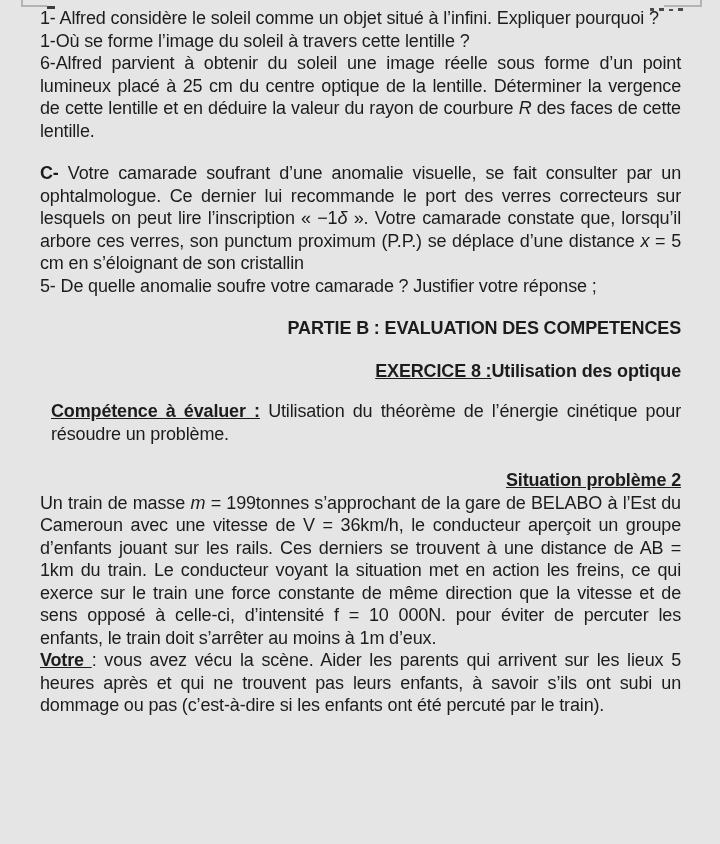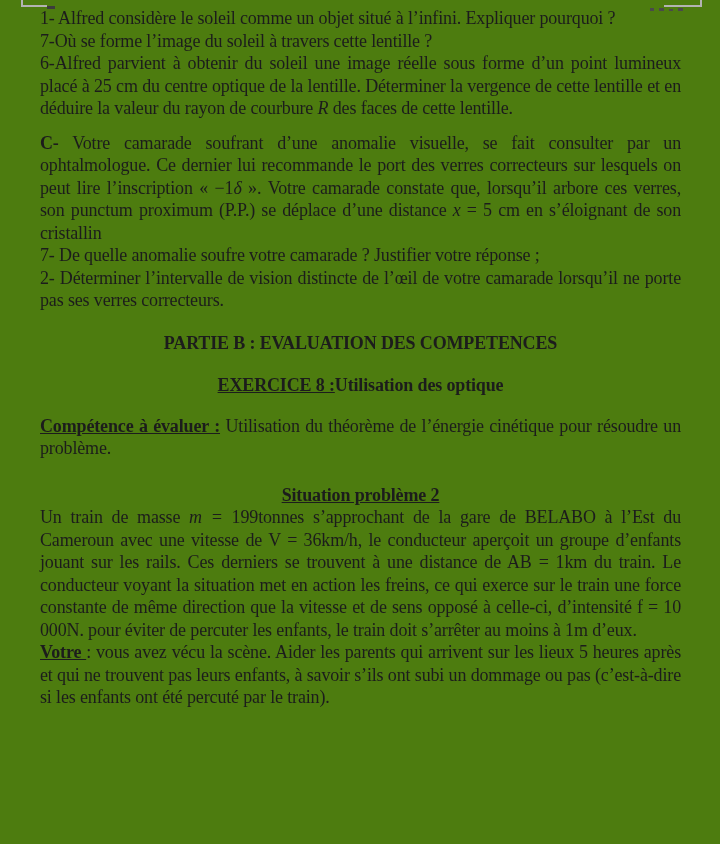--- a/index.html
+++ b/index.html
@@ -1,39 +1,39 @@
 <!DOCTYPE html>
 <html><head>
 <meta charset="utf-8">
 <style>
   html, body { margin: 0; padding: 0; background: #ffffff; }
   .page {
     position: relative;
     box-sizing: border-box;
     width: 720px;
     height: 844px;
-    background: #4d7c0f;
+    background: #e5e5e5;
     padding: 7px 39px 0 40px;
-    font-family: Liberation Serif, serif;
+    font-family: Liberation Sans, sans-serif;
     font-size: 18px;
     line-height: 22.5px;
     letter-spacing: -0.15px;
     color: #1c1c1c;
     overflow: hidden;
   }
   p { margin: 0; text-align: justify; }
-  .head { font-weight: 700; text-align: center; }
+  .head { font-weight: 700; text-align: right; }
   .b  { font-weight: 700; }
   .i  { font-style: italic; }
   .bi { font-weight: 700; font-style: italic; }
   .u  { text-decoration: underline; }
-  .gap-c   { margin-top: 12px; }
+  .gap-c   { margin-top: 20px; }
   .gap-pb  { margin-top: 20px; }
   .gap-ex  { margin-top: 20px; }
-  .gap-cmp { margin-top: 18px; }
+  .gap-cmp { margin-top: 18px; margin-left: 11px; }
   .gap-sit { margin-top: 24px; }
 
   
   .tl-corner {
     position: absolute; left: 21px; top: 0;
     width: 24px; height: 5px;
     border-left: 2px solid #b3b3b3;
     border-bottom: 2px solid #b3b3b3;
   }
   .tl-tick {
@@ -60,29 +60,28 @@
   <div class="tl-corner"></div>
   <div class="tl-tick"></div>
   <div class="tr-corner"></div>
   <div class="tr-dot trd1"></div>
   <div class="tr-dot trd2"></div>
   <div class="tr-dot trd3"></div>
   <div class="tr-dot trd4"></div>
 
   <p>1- Alfred considère le soleil comme un objet situé à l’infini. Expliquer pourquoi ?</p>
 
-  <p>7-Où se forme l’image du soleil à travers cette lentille ?</p>
+  <p>1-Où se forme l’image du soleil à travers cette lentille ?</p>
 
   <p><span>6-Alfred parvient à obtenir du soleil une image réelle sous forme d’un point lumineux placé à 25 cm du centre optique de la lentille. Déterminer la vergence de cette lentille et en déduire la valeur du rayon de courbure </span><span class="i">R</span><span> des faces de cette lentille.</span></p>
 
   <p class="gap-c"><span class="b">C-</span><span> Votre camarade soufrant d’une anomalie visuelle, se fait consulter par un ophtalmologue. Ce dernier lui recommande le port des verres correcteurs sur lesquels on peut lire l’inscription « −1</span><span class="i">δ</span><span> ». Votre camarade constate que, lorsqu’il arbore ces verres, son punctum proximum (P.P.) se déplace d’une distance </span><span class="i">x</span><span> = 5 cm en s’éloignant de son cristallin</span></p>
 
-  <p>7- De quelle anomalie soufre votre camarade ? Justifier votre réponse ;</p>
+  <p>5- De quelle anomalie soufre votre camarade ? Justifier votre réponse ;</p>
 
-  <p>2- Déterminer l’intervalle de vision distincte de l’œil de votre camarade lorsqu’il ne porte pas ses verres correcteurs.</p>
 
 
   <p class="head gap-pb">PARTIE B : EVALUATION DES COMPETENCES</p>
 
   <p class="head gap-ex"><span class="u">EXERCICE 8 :</span><span>Utilisation des optique</span></p>
 
   <p class="gap-cmp"><span class="b u">Compétence à évaluer :</span><span> Utilisation du théorème de l’énergie cinétique pour résoudre un problème.</span></p>
 
   <p class="head gap-sit"><span class="u">Situation problème 2</span></p>
 

